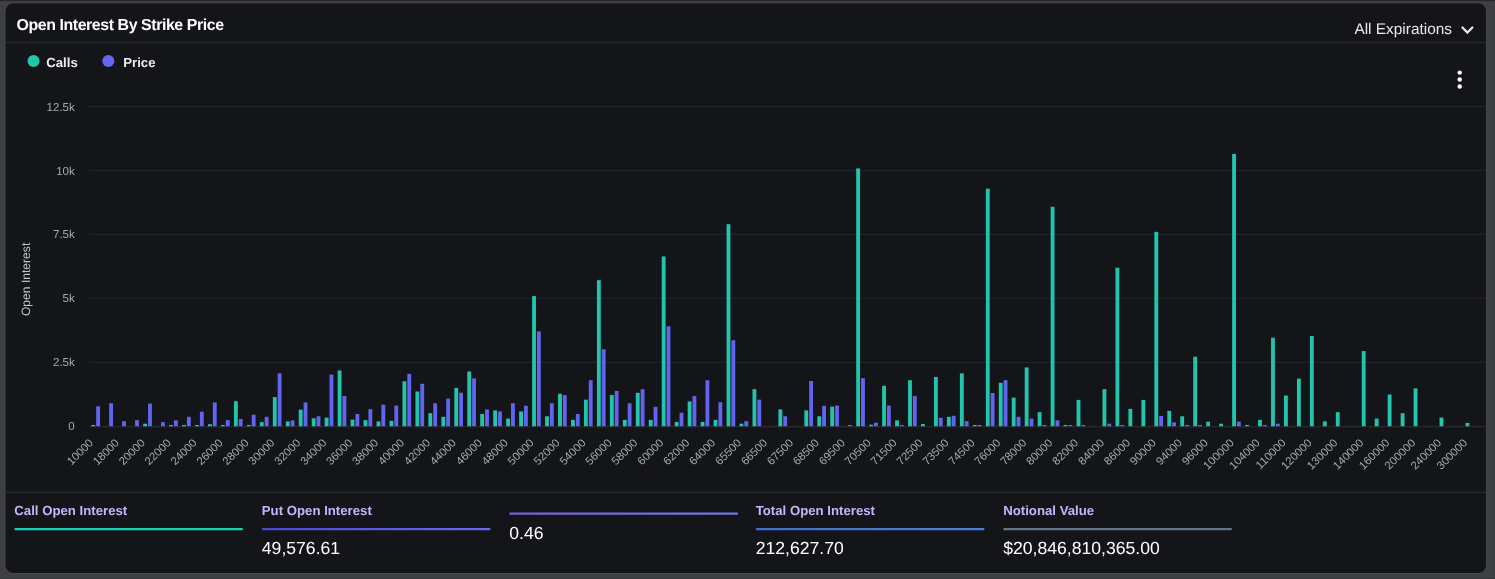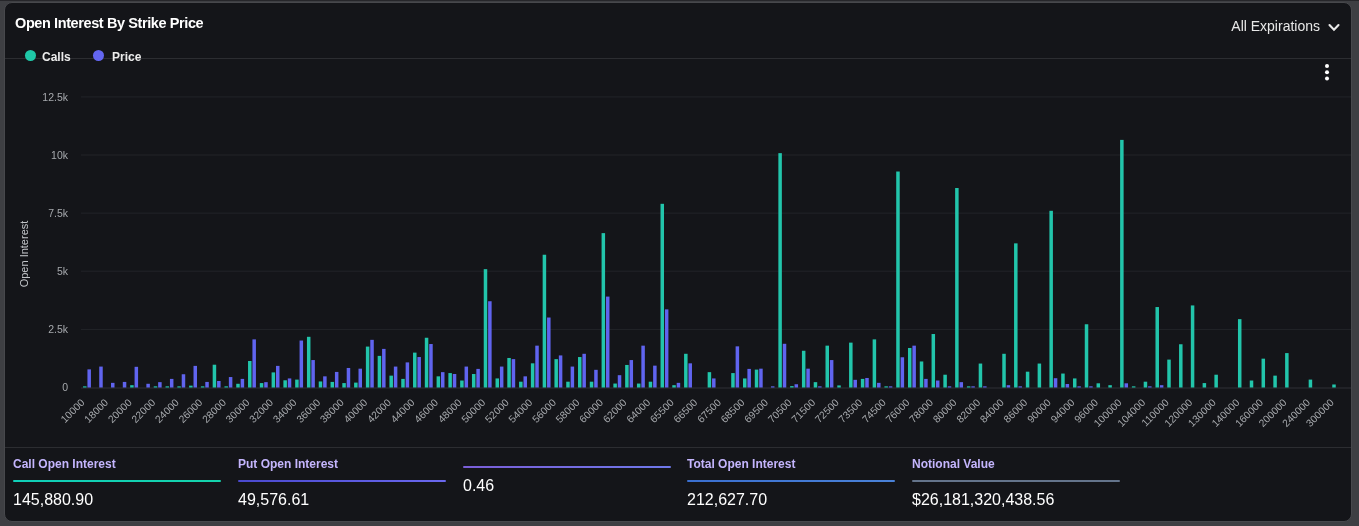--- a/index.html
+++ b/index.html
@@ -1,18 +1,18 @@
 <!DOCTYPE html>
 <html><head><meta charset="utf-8">
 <style>
 *{margin:0;padding:0;box-sizing:border-box}
 html,body{width:1359px;height:526px;background:#3e3f43;font-family:"Liberation Sans",sans-serif;overflow:hidden}
 .topline{position:absolute;left:0;top:0;width:1359px;height:1px;background:#26262a;z-index:5}
 .card{position:absolute;left:4px;top:2px;width:1348px;height:520px;background:#141519;border:1px solid #47484c;border-radius:8px;overflow:hidden}
-.hdr{position:absolute;left:0;top:0;width:100%;height:56px;border-bottom:1px solid #2c2d31}
+.hdr{position:absolute;left:0;top:0;width:100%;height:36px;border-bottom:1px solid #2c2d31}
 .title{position:absolute;left:10px;top:12px;font-size:14.5px;font-weight:700;color:#fff;letter-spacing:-0.4px}
 .expir{position:absolute;right:31px;top:15px;font-size:14px;color:#e8e8e8}
 .chev{position:absolute;right:11px;top:18px;width:12px;height:12px}
 .legend{position:absolute;left:0;top:28px;height:36px;width:100%}
 .ldot{position:absolute;border-radius:50%}
 .ltext{position:absolute;font-size:12px;font-weight:700;color:#ececec}
 .kebab{position:absolute;right:21px;top:59px}
 .chart{position:absolute;left:-4px;top:-2px}
 .statsep{position:absolute;left:0;top:444px;width:100%;border-top:1px solid #2c2d31}
 .stat{position:absolute;top:454px;width:212px}
@@ -288,33 +288,32 @@
 <text transform="translate(1239.22,402.2) rotate(-45)" text-anchor="end" font-size="10.3" fill="#a6a9ad">140000</text>
 <text transform="translate(1262.79,402.2) rotate(-45)" text-anchor="end" font-size="10.3" fill="#a6a9ad">160000</text>
 <text transform="translate(1286.36,402.2) rotate(-45)" text-anchor="end" font-size="10.3" fill="#a6a9ad">200000</text>
 <text transform="translate(1309.93,402.2) rotate(-45)" text-anchor="end" font-size="10.3" fill="#a6a9ad">240000</text>
 <text transform="translate(1333.50,402.2) rotate(-45)" text-anchor="end" font-size="10.3" fill="#a6a9ad">300000</text>
 </svg></div>
   <div class="statsep"></div>
 <div class="stat" style="left:8px">
   <div class="slabel">Call Open Interest</div>
   <div class="sline" style="background:linear-gradient(90deg,#10cfb9,#14d3ac)"></div>
-  <div class="sval">145,880.90</div>
 </div>
 <div class="stat" style="left:233px">
   <div class="slabel">Put Open Interest</div>
   <div class="sline" style="background:linear-gradient(90deg,#4a49cf,#6a68ee)"></div>
   <div class="sval">49,576.61</div>
 </div>
 <div class="stat" style="left:458px">
   <div class="sline" style="background:linear-gradient(90deg,#7a5ed8,#6e78ea)"></div>
   <div class="sval">0.46</div>
 </div>
 <div class="stat" style="left:682px">
   <div class="slabel">Total Open Interest</div>
   <div class="sline" style="background:linear-gradient(90deg,#3a6fd0,#4a82d8)"></div>
   <div class="sval">212,627.70</div>
 </div>
 <div class="stat" style="left:907px">
   <div class="slabel">Notional Value</div>
   <div class="sline" style="background:linear-gradient(90deg,#64748b,#64748b)"></div>
-  <div class="sval">$26,181,320,438.56</div>
+  <div class="sval">$20,846,810,365.00</div>
 </div>
 </div>
 </body></html>

